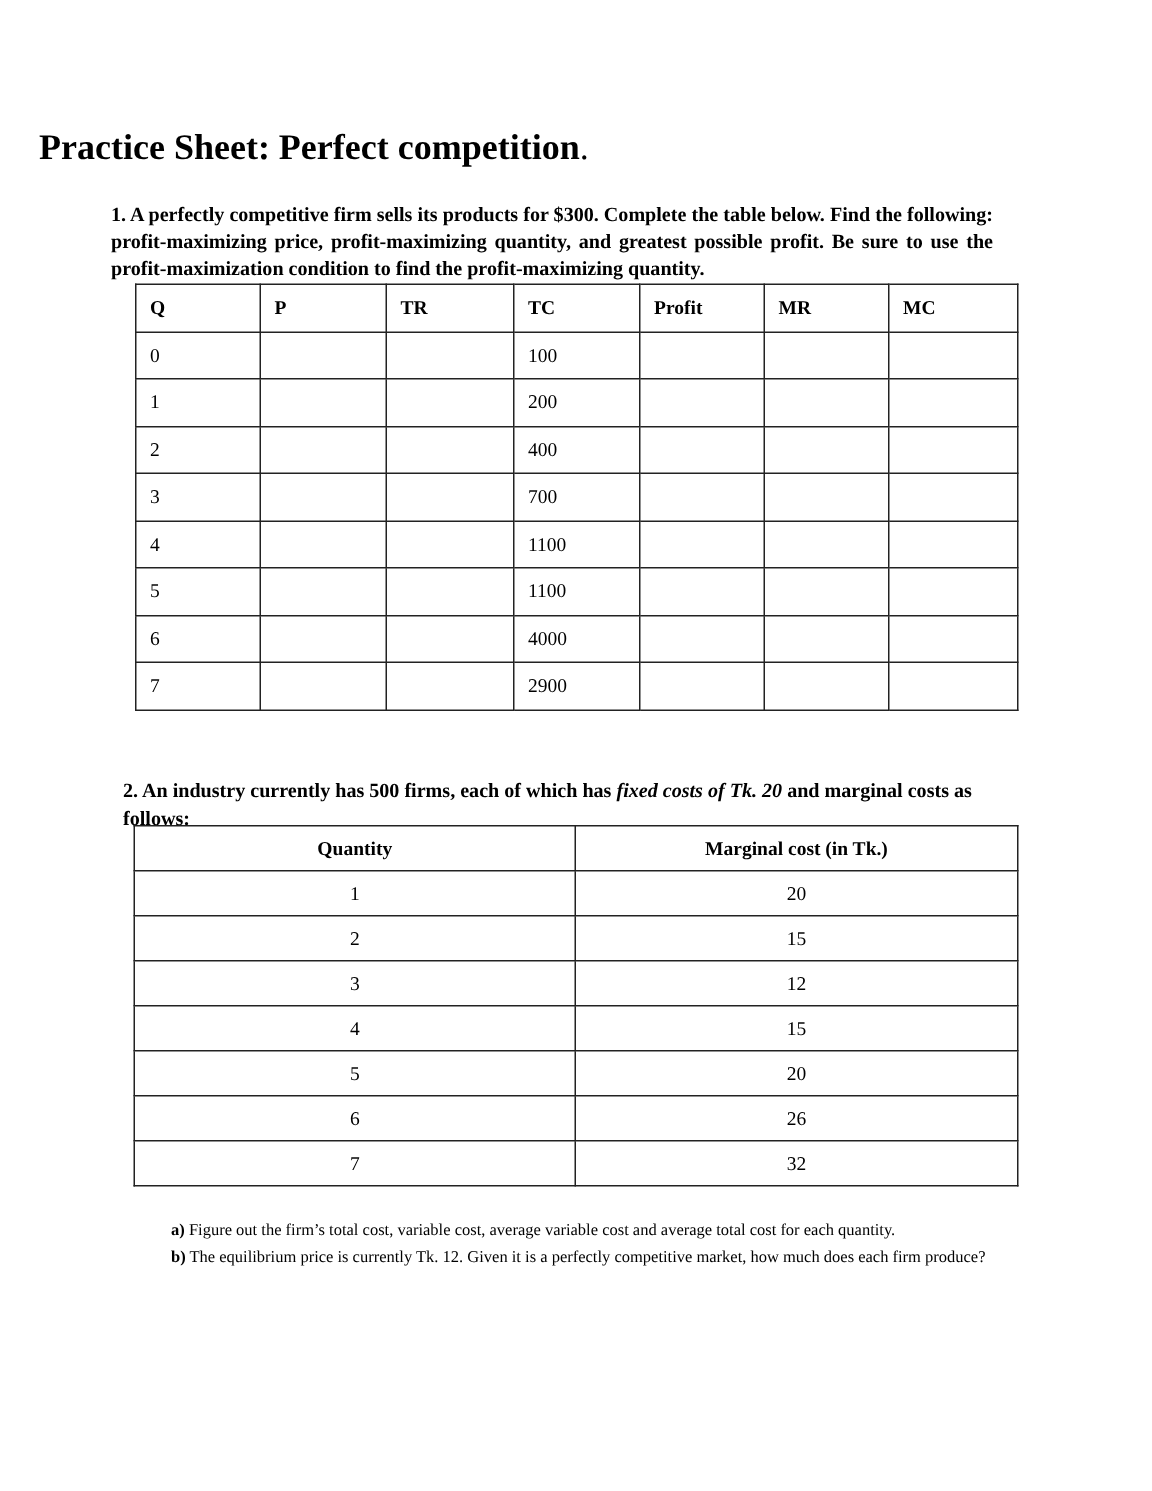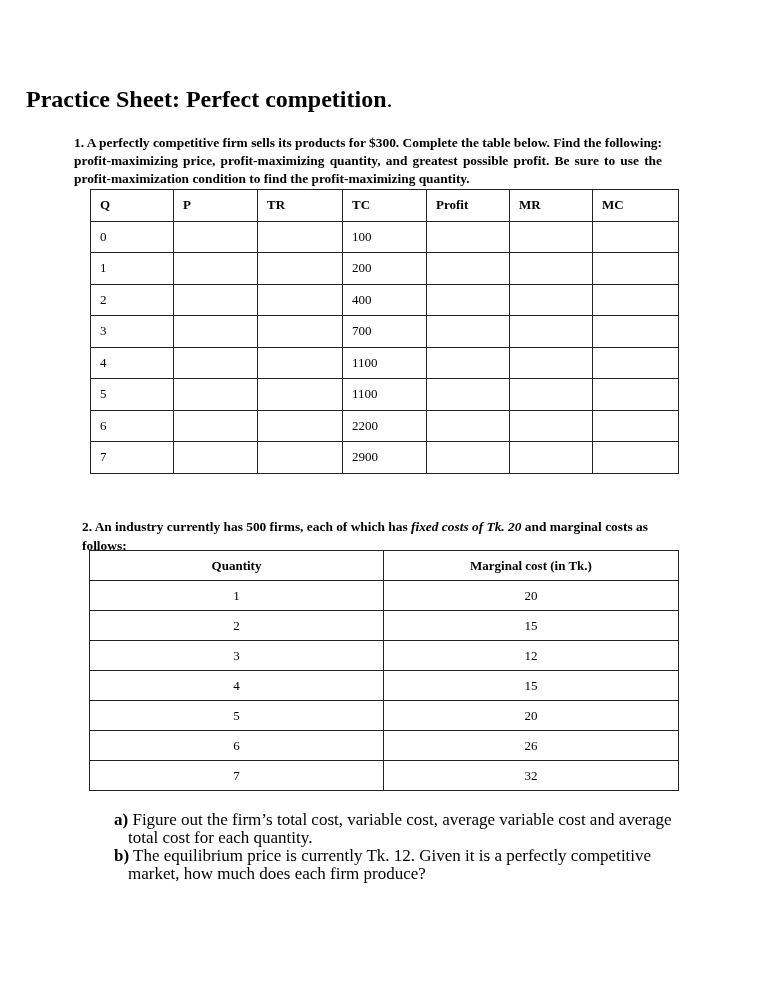--- a/index.html
+++ b/index.html
@@ -9,21 +9,21 @@
   .q1 { position: absolute; left: 74px; top: 134px; width: 588px; font-size: 13.4px; font-weight: bold; line-height: 18px; text-align: justify; text-align-last: left; }
   table { border-collapse: collapse; position: absolute; }
   .t1 { left: 90px; top: 189px; width: 588px; table-layout: fixed; }
   .t1 td, .t1 th { border: 1.5px solid #222; height: 30.5px; padding: 0 0 0 9px; font-size: 13px; text-align: left; vertical-align: middle; }
   .t1 th { font-weight: bold; }
   .q2 { position: absolute; left: 82px; top: 517px; width: 588px; font-size: 13.4px; font-weight: bold; line-height: 19px; }
   .q2 i { font-weight: bold; font-style: italic; }
   .t2 { left: 89px; top: 550px; width: 589px; table-layout: fixed; padding-left: 35px; }
   .t2 td, .t2 th { border: 1.5px solid #222; height: 29px; padding: 0; font-size: 13px; text-align: center; vertical-align: middle; }
   .t2 th { font-weight: bold; }
-  .subq { position: absolute; left: 114px; top: 811px; width: 570px; font-size: 17px; line-height: 18px; }
+  .subq { position: absolute; left: 114px; top: 811px; width: 570px; font-size: 11px; line-height: 18px; }
   .subq p { margin: 0; padding-left: 14px; text-indent: -14px; }
   .subq b { font-weight: bold; }
 </style>
 </head>
 <body>
 
 <div class="title"><span>Practice Sheet: Perfect competition</span><span class="dot">.</span></div>
 
 <div class="q1">1. A perfectly competitive firm sells its products for $300. Complete the table below. Find the following: profit-maximizing price, profit-maximizing quantity, and greatest possible profit. Be sure to use the profit-maximization condition to find the profit-maximizing quantity.</div>
 
@@ -100,21 +100,21 @@
       <td></td>
       <td>1100</td>
       <td></td>
       <td></td>
       <td></td>
     </tr>
     <tr>
       <td>6</td>
       <td></td>
       <td></td>
-      <td>2200</td>
+      <td>4000</td>
       <td></td>
       <td></td>
       <td></td>
     </tr>
     <tr>
       <td>7</td>
       <td></td>
       <td></td>
       <td>2900</td>
       <td></td>

